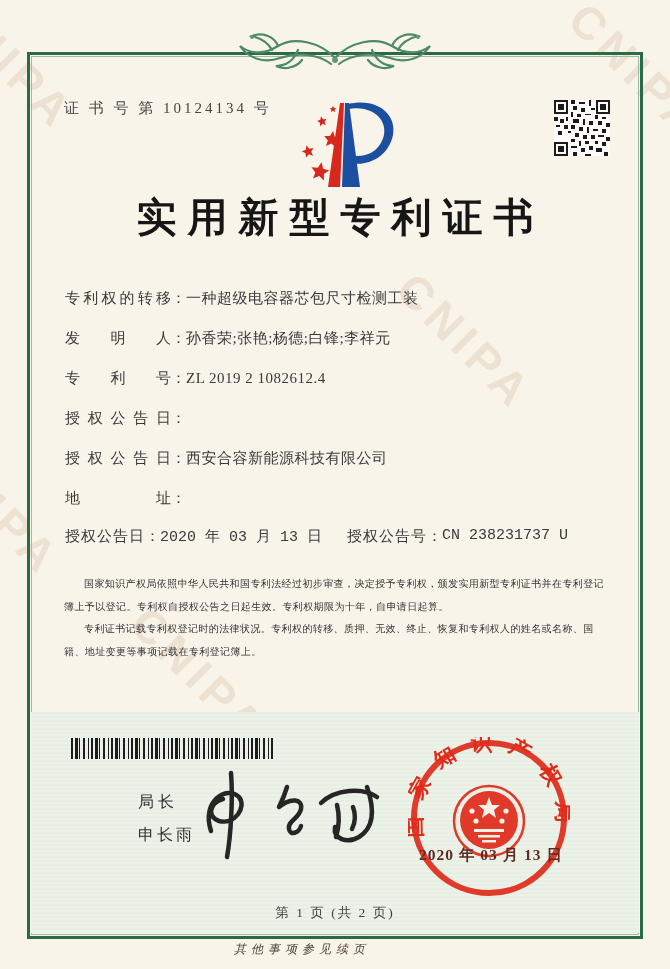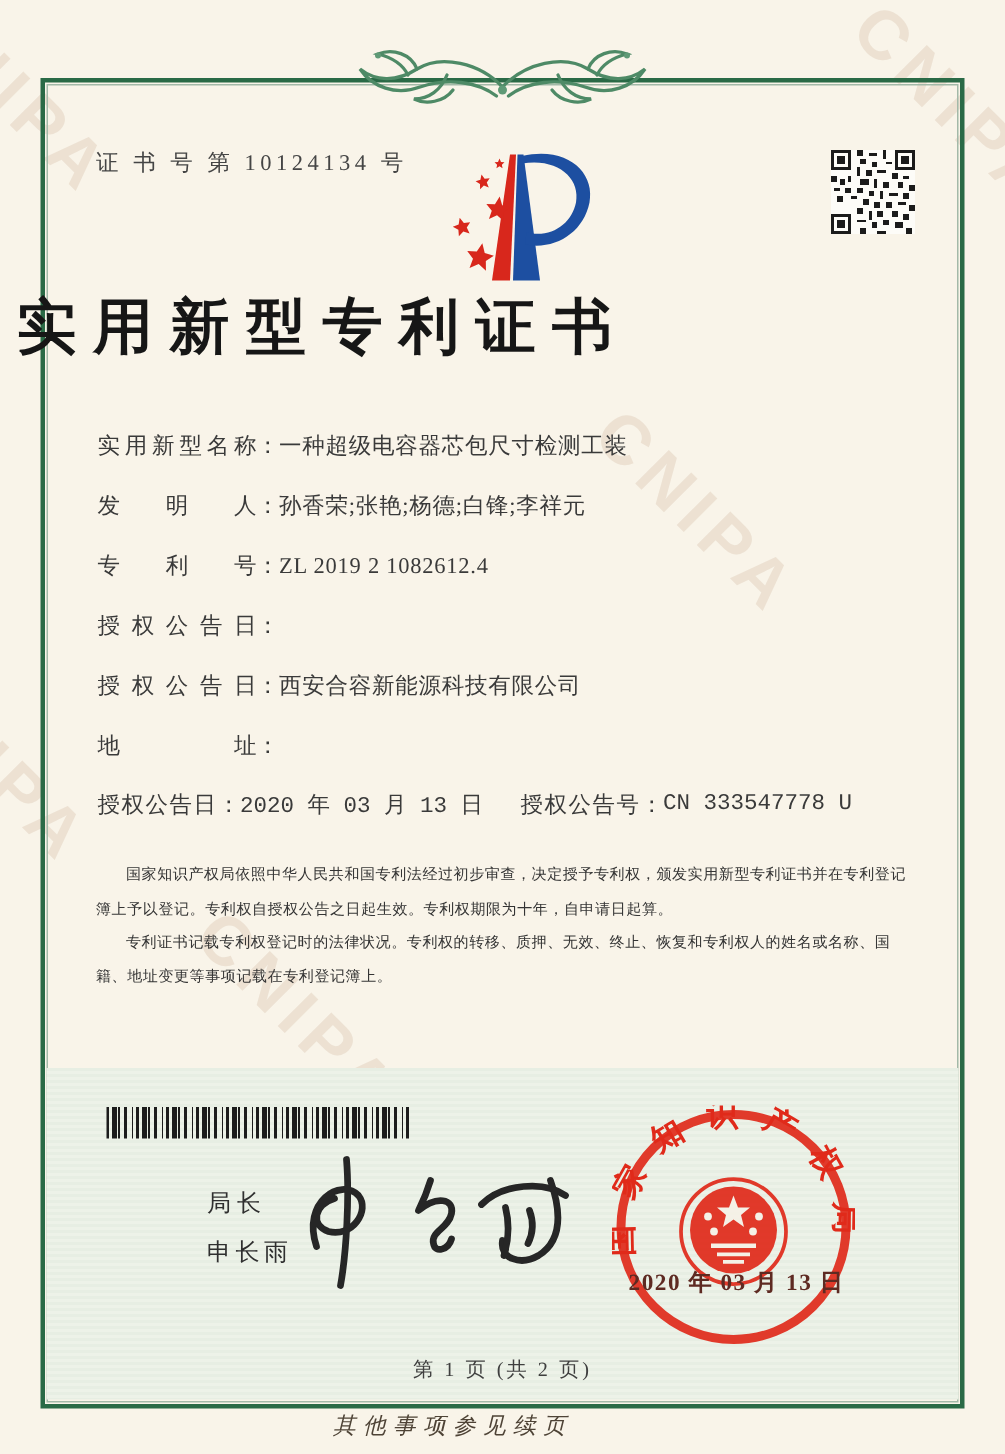--- a/index.html
+++ b/index.html
@@ -30,21 +30,21 @@
   }
   
   .cert-no{
     position:absolute;left:64px;top:99px;z-index:2;
     font-size:15px;color:#454545;letter-spacing:3px;
   }
   .logo{position:absolute;left:288px;top:95px;width:110px;height:96px;z-index:2;}
   .qr{position:absolute;left:554px;top:100px;width:56px;height:56px;z-index:2;}
   .title{
     position:absolute;left:0;top:190px;width:670px;z-index:2;
-    font-size:40px;font-weight:600;color:#161616;
+    text-align:center;font-size:40px;font-weight:600;color:#161616;
     letter-spacing:11px;text-indent:11px;
   }
   
   .fields{position:absolute;left:65px;top:287px;width:525px;z-index:2;
     font-size:15px;color:#3a3a3a;}
   .frow{display:flex;align-items:flex-start;margin-bottom:18px;line-height:22px;}
   .flabel{display:inline-block;width:106px;text-align:justify;text-align-last:justify;flex:0 0 106px;}
   .fcolon{flex:0 0 auto;}
   .fvalue{flex:1 1 auto;max-width:400px;letter-spacing:0.5px;}
   .grant-row{display:flex;margin-top:4px;font-family:Liberation Mono, monospace;}
@@ -80,21 +80,21 @@
     position:absolute;left:370px;top:133px;width:180px;text-align:center;
     font-size:15.5px;font-weight:600;color:#5e2a22;letter-spacing:1px;z-index:2;
   }
   .page-num{
     position:absolute;left:0;bottom:11px;width:100%;text-align:center;
     font-size:13.5px;color:#3f3f3f;letter-spacing:2px;
   }
   
   .cont-note{
     position:absolute;left:0;top:941px;width:604px;text-align:center;z-index:2;
-    font-size:15px;color:#4e4336;letter-spacing:5px;font-style:italic;
+    font-size:12px;color:#4e4336;letter-spacing:5px;font-style:italic;
   }
 </style>
 </head>
 <body>
 
 <div class="wm" style="left:-34px;top:-18px;">CNIPA</div>
 <div class="wm" style="left:596px;top:-8px;">CNIPA</div>
 <div class="wm" style="left:424px;top:262px;">CNIPA</div>
 <div class="wm" style="left:-48px;top:428px;">CNIPA</div>
 <div class="wm" style="left:158px;top:596px;">CNIPA</div>
@@ -193,21 +193,21 @@
     <rect x="10" y="27" width="2" height="2"></rect>
       <rect x="16" y="28" width="3" height="1"></rect>
     <rect x="26" y="27" width="2" height="2"></rect>
   </g>
 </svg>
 
 <div class="title">实用新型专利证书</div>
 
 <div class="fields">
   <div class="frow">
-    <span class="flabel">实用新型名称</span>
+    <span class="flabel">专利权的转移</span>
       <span class="fcolon">：</span>
     <span class="fvalue">一种超级电容器芯包尺寸检测工装</span>
   </div>
   <div class="frow">
     <span class="flabel">发明人</span>
       <span class="fcolon">：</span>
     <span class="fvalue">孙香荣;张艳;杨德;白锋;李祥元</span>
   </div>
   <div class="frow">
     <span class="flabel">专利号</span>
@@ -229,21 +229,21 @@
   </div>
   <div class="grant-row">
     <div class="grant-left">
       <span class="glabel">授权公告日</span>
         <span>：</span>
       <span>2020 年 03 月 13 日</span>
     </div>
     <div class="grant-right">
       <span class="glabel">授权公告号</span>
         <span>：</span>
-      <span>CN 333547778 U</span>
+      <span>CN 238231737 U</span>
     </div>
   </div>
 </div>
 
 <div class="paras">
   <p>国家知识产权局依照中华人民共和国专利法经过初步审查，决定授予专利权，颁发实用新型专利证书并在专利登记簿上予以登记。专利权自授权公告之日起生效。专利权期限为十年，自申请日起算。</p>
   <p>专利证书记载专利权登记时的法律状况。专利权的转移、质押、无效、终止、恢复和专利权人的姓名或名称、国籍、地址变更等事项记载在专利登记簿上。</p>
 </div>
 
 <div class="green-band">

